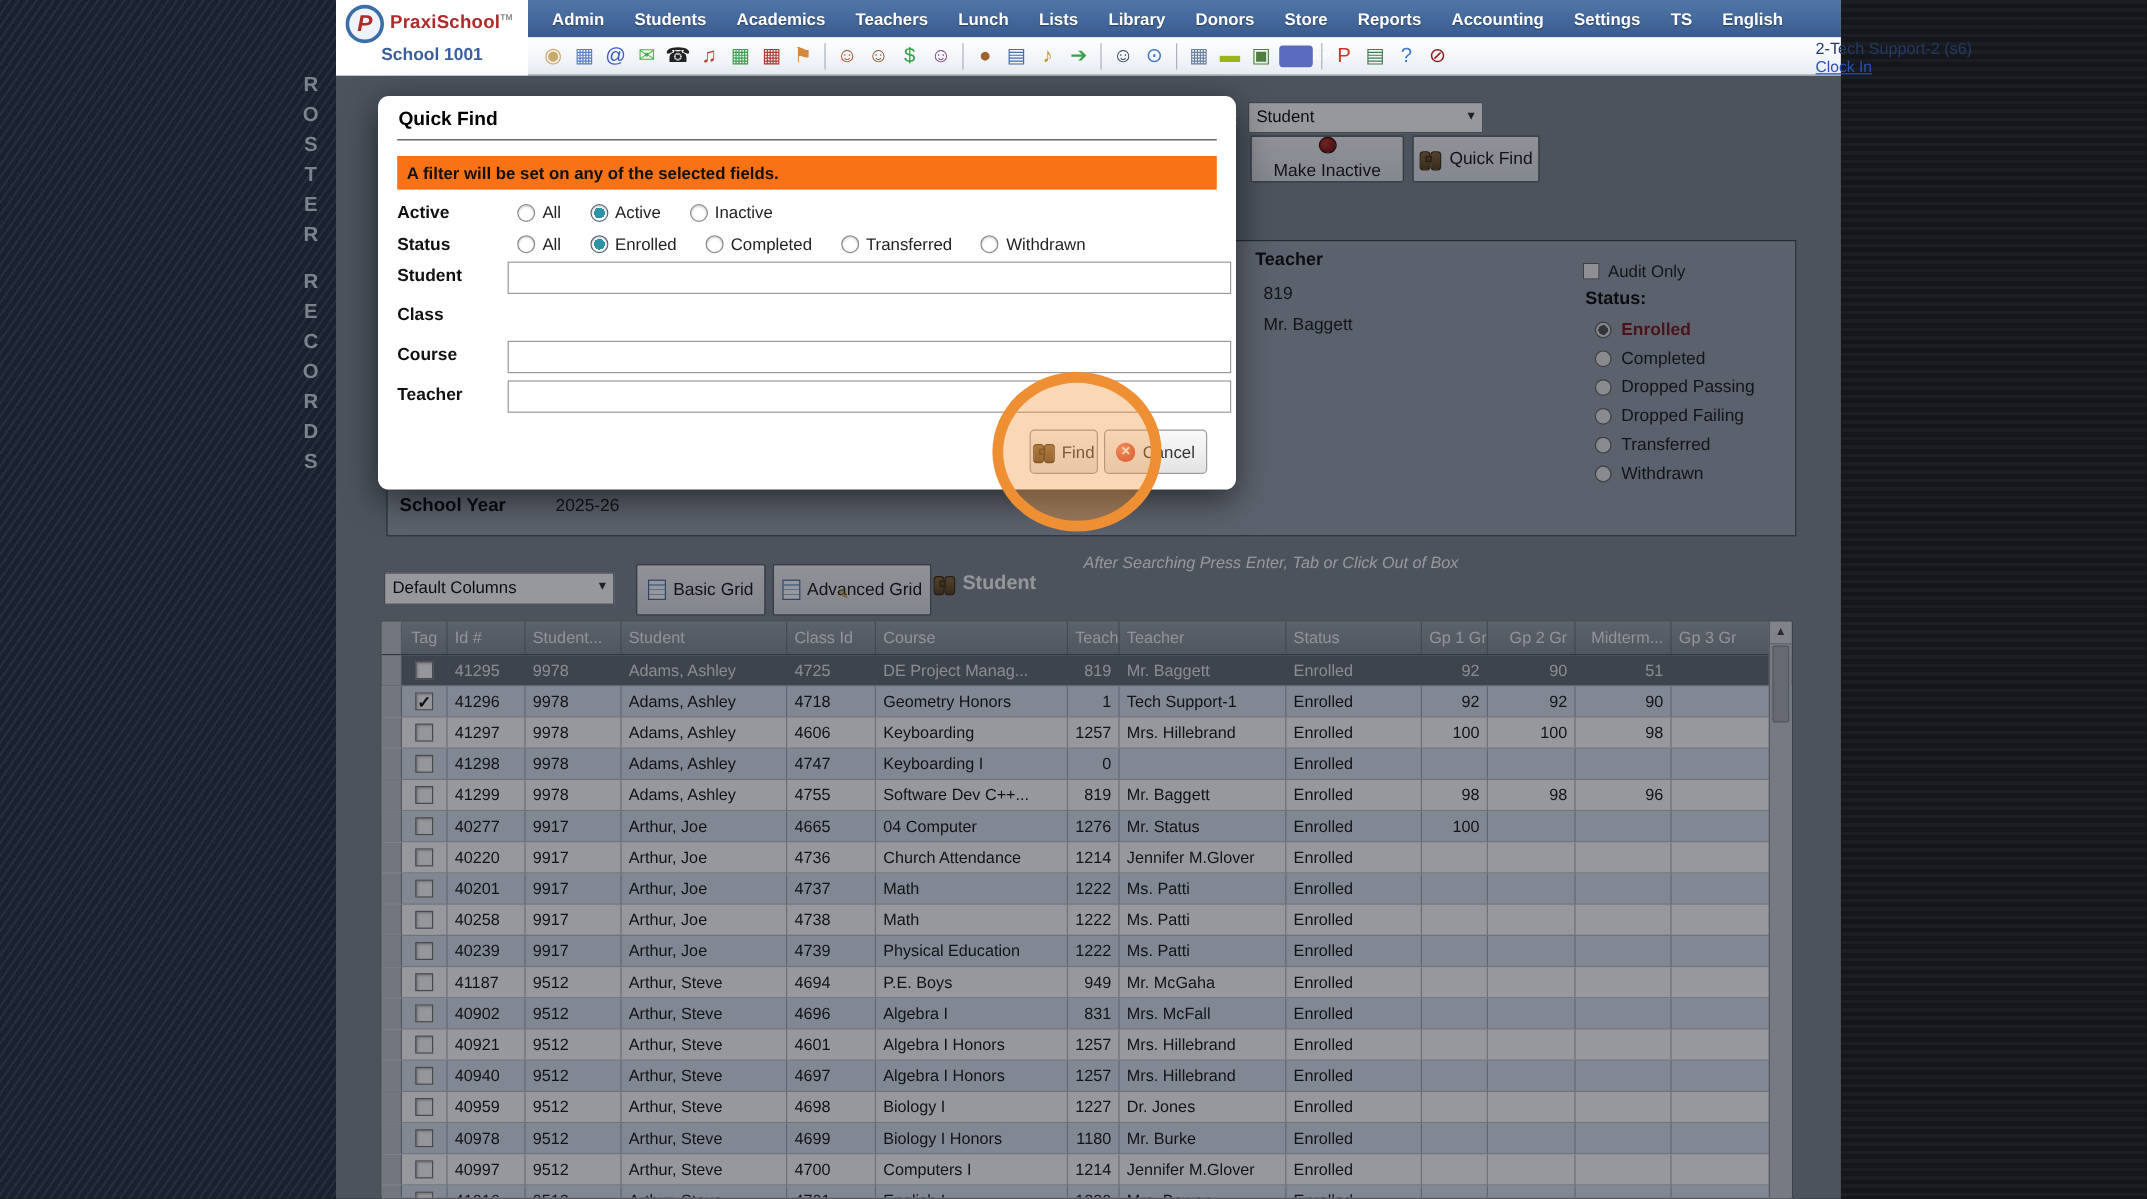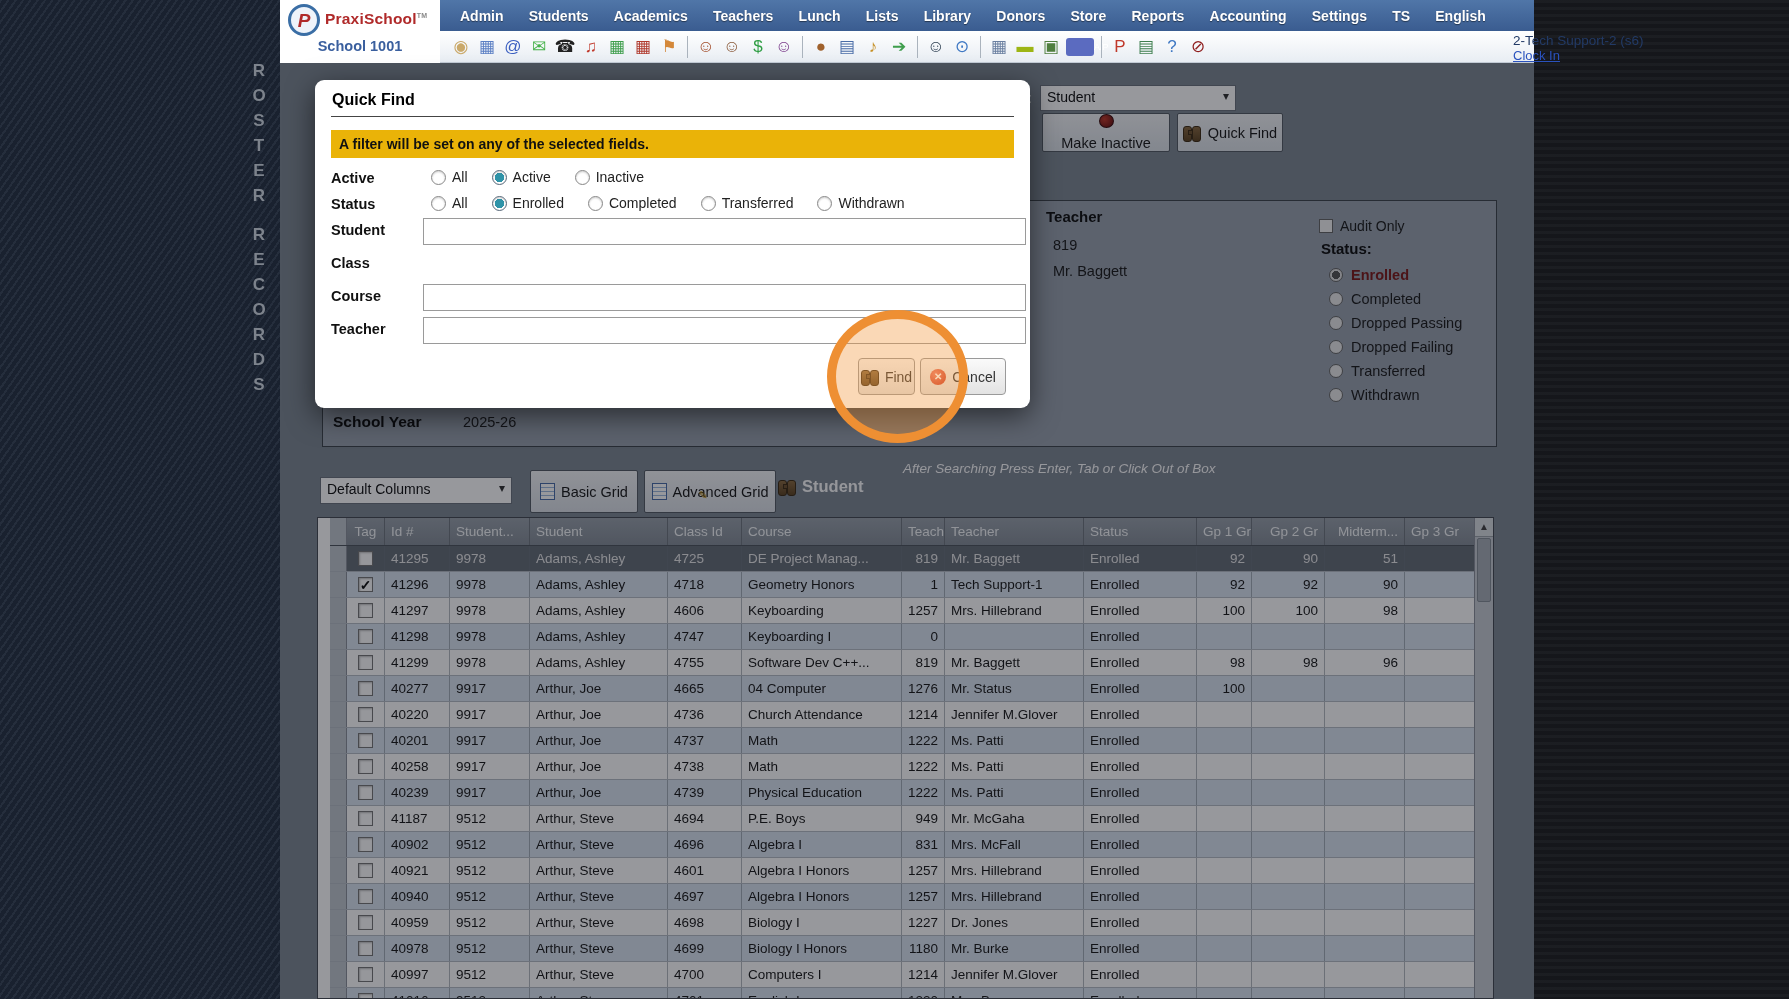--- a/index.html
+++ b/index.html
@@ -95,21 +95,21 @@
 
   
   .binoc { position:relative; width:18px; height:14px; display:inline-block; }
   .binoc:before, .binoc:after { content:""; position:absolute; top:0; width:7px; height:14px; border-radius:3px;
     background:linear-gradient(#8a6a40,#5e4524); border:1px solid #3e2d15; }
   .binoc:before { left:0; } .binoc:after { right:0; }
   .binoc i { position:absolute; left:5px; top:4px; width:8px; height:5px; background:#6d5230; border:1px solid #3e2d15; }
 
   
   #grid { position:absolute; left:37px; top:517px; width:1177px; height:482px; border:1px solid #454b53;
-    background:#fff; overflow:hidden; z-index:1;padding-left:12px; }
+    background:#fff; overflow:hidden; z-index:1; }
   .thead { display:flex; height:28px; background:linear-gradient(#9aa2ab,#868e98); border-bottom:1px solid #4f555d; }
   .hc { color:#f4f6f8; font-size:13.5px; line-height:27px; padding:0 6px; border-right:1px solid #6e757e;
     overflow:hidden; white-space:nowrap; cursor:pointer; }
   .trow { display:flex; height:26px; background:#fff; border-bottom:1px solid #b6bcc4; cursor:pointer; }
   .trow.alt { background:#d9e3ef; }
   .trow.sel { background:#666e78; }
   .trow.sel .tc { color:#e9e9e9; }
   .tc { color:#1a1a1a; font-size:13.5px; line-height:25px; padding:0 6px; border-right:1px solid rgba(110,118,128,0.5);
     overflow:hidden; white-space:nowrap; }
   .ind { width:17px; min-width:17px; background:#c0c6cd; border-right:1px solid #8a9099; padding:0; }
@@ -136,21 +136,21 @@
   #vscrollThumb { margin:1px 2px; height:64px; background:#a7aeb7; border:1px solid #868d96; border-radius:2px; cursor:pointer; }
 
   
   #dim { position:absolute; left:0; top:63px; width:1254px; height:936px; background:rgba(6,10,18,0.42); z-index:5; }
 
   
   #modal { position:absolute; left:35px; top:80px; width:715px; height:328px; background:#fff; border-radius:9px;
     box-shadow:0 8px 28px rgba(0,0,0,0.55); z-index:10; }
   #modalTitle { position:absolute; left:17px; top:11px; font-weight:bold; font-size:16px; color:#000; }
   #modalTitleRule { position:absolute; left:16px; right:16px; top:36px; border-top:1px solid #444; }
-  #modalInfo { position:absolute; left:16px; right:16px; top:50px; height:28px; background:#eab308;
+  #modalInfo { position:absolute; left:16px; right:16px; top:50px; height:28px; background:#f97316;
     font-weight:bold; font-size:14px; color:#111; line-height:28px; padding-left:8px; }
   .mrow { position:absolute; left:16px; right:20px; height:28px; }
   .mrow0 { top:86px; } .mrow1 { top:112px; } .mrow2 { top:138px; } .mrow3 { top:171px; }
   .mrow4 { top:204px; } .mrow5 { top:237px; }
   .mlabel { position:absolute; left:0; top:4px; font-weight:bold; font-size:14.5px; color:#111; }
   .mradios { position:absolute; left:100px; top:3px; display:flex; gap:24px; }
   .mopt { display:flex; align-items:center; gap:6px; cursor:pointer; }
   .mradio { width:15px; height:15px; border-radius:50%; border:1px solid #888; background:#fff;
     box-shadow:inset 0 1px 2px rgba(0,0,0,0.2); }
   .mradio.on { background:radial-gradient(circle, #2f93a8 0 4.5px, #fff 4.5px); border-color:#567; }

